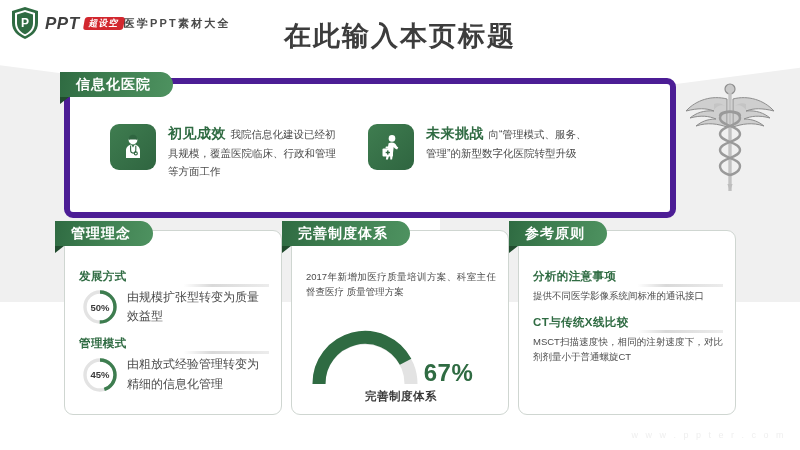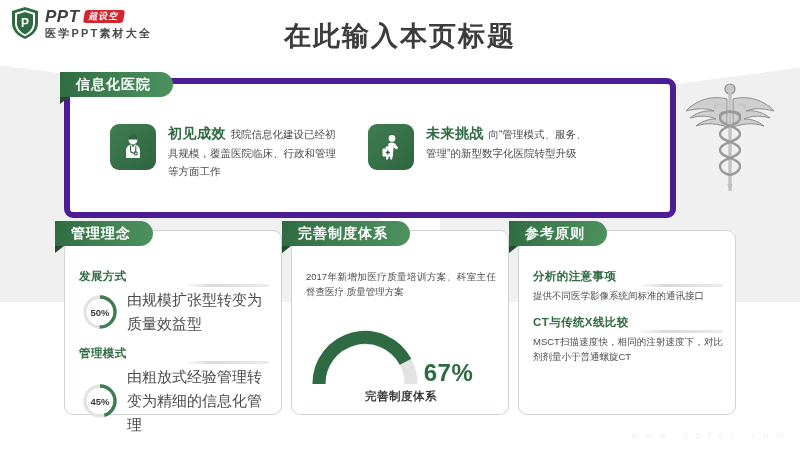--- a/index.html
+++ b/index.html
@@ -25,21 +25,21 @@
     z-index:0;
   }
   .bg-bottom{
     position:absolute;left:0;right:0;top:302px;height:148px;background:#ffffff;z-index:0;
   }
 
   
   .logo{position:absolute;left:10px;top:6px;display:flex;align-items:center;gap:5px;z-index:6;}
   .shield{width:30px;height:34px;position:relative;flex:0 0 auto;}
   .shield svg{display:block;}
-  .logo-txt{display:flex;flex-direction:column;line-height:1;}
+  .logo-txt{display:flex;flex-direction:row;line-height:1;}
   .logo-row1{display:flex;align-items:center;gap:4px;}
   .logo-ppt{font-size:17px;font-weight:bold;font-style:italic;color:#3f3f3f;letter-spacing:.5px;}
   .logo-badge{background:#d2272e;color:#fff;font-size:9px;padding:2px 5px 2px 5px;border-radius:3px;
     font-weight:bold;letter-spacing:1px;transform:skewX(-10deg);}
   .logo-sub{font-size:11px;color:#4a4a4a;letter-spacing:2.2px;margin-top:3px;font-weight:bold;}
 
   
   .page-title{
     position:absolute;left:0;right:0;top:18px;text-align:center;
     font-size:27px;font-weight:bold;color:#3c3c3c;letter-spacing:2px;z-index:6;
@@ -103,21 +103,21 @@
   }
   .sub-p{font-size:9.5px;color:#4c4c4c;line-height:1.6;margin:0 0 12px 0;text-align:justify;text-justify:inter-ideograph;}
 
   
   .donut-row{display:flex;align-items:center;gap:8px;margin:2px 0 10px 2px;}
   .donut{width:38px;height:38px;flex:0 0 auto;position:relative;}
   .donut .lbl{
     position:absolute;inset:0;display:flex;align-items:center;justify-content:center;
     font-size:9.5px;font-weight:bold;color:#3a3a3a;
   }
-  .donut-txt{font-size:15px;color:#4c4c4c;line-height:1.6;}
+  .donut-txt{font-size:12px;color:#4c4c4c;line-height:1.6;}
 
   
   .gauge-wrap{position:absolute;left:0;right:0;bottom:4px;text-align:center;}
   .gauge{position:relative;width:118px;height:62px;margin:4px auto;}
   .gauge svg{display:block;}
   .gauge .val{
     position:absolute;left:0;right:0;bottom:0px;
     font-size:24px;font-weight:bold;color:#2f6b42;letter-spacing:.5px;
   }
   .gauge-cap{font-size:11.5px;font-weight:bold;color:#3a3a3a;margin-top:2px;letter-spacing:.5px;}

